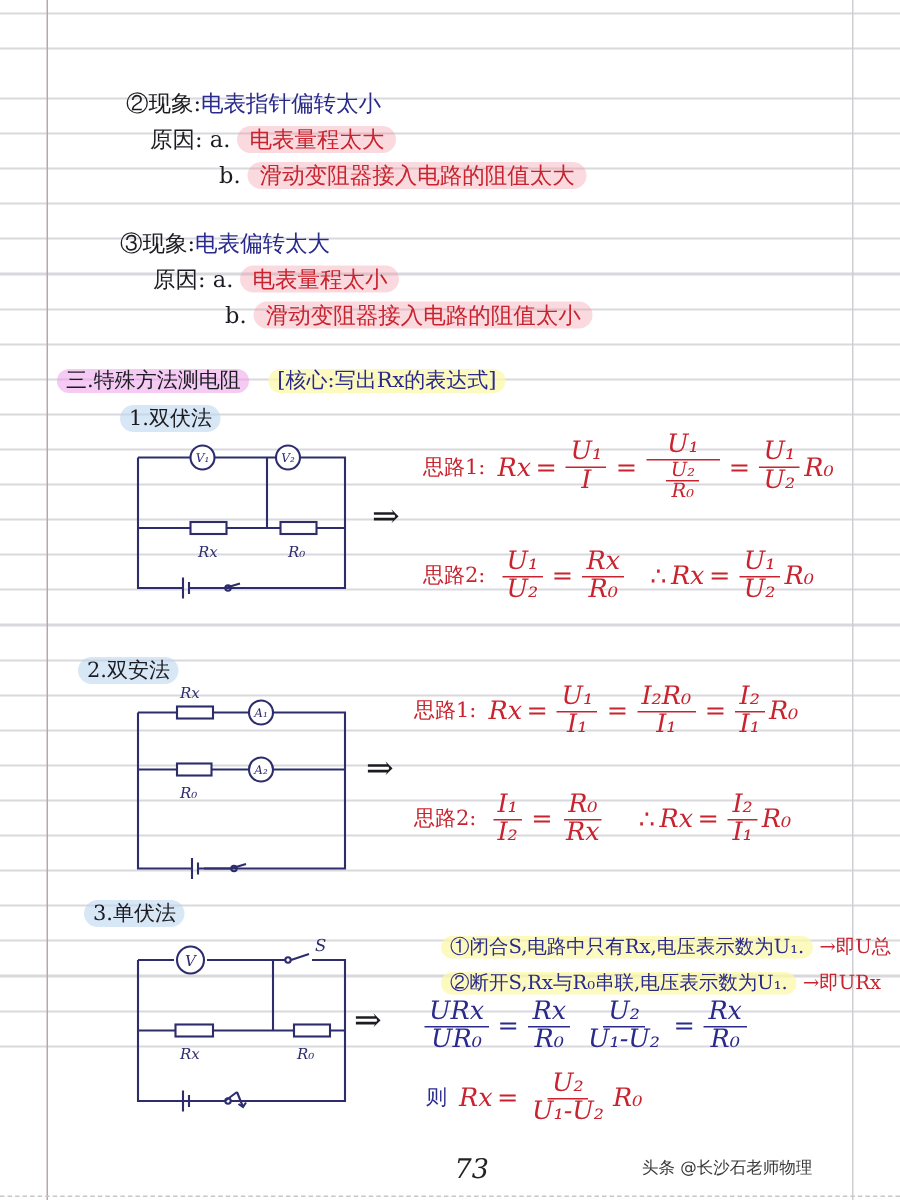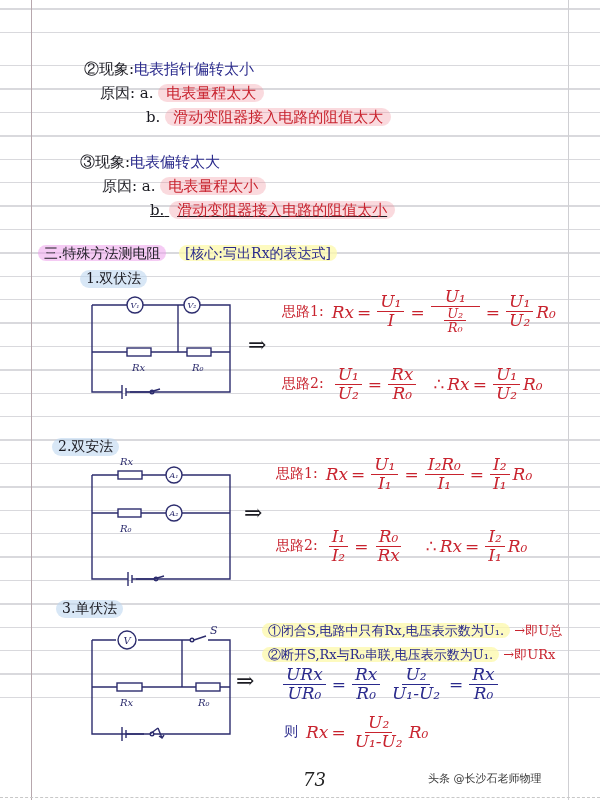--- a/index.html
+++ b/index.html
@@ -15,21 +15,21 @@
     background-position: 0 43px;
   }
   .margin-left { position: absolute; left: 31px; top: 0; width: 1px; height: 800px; background: #b7a7ad; }
   .margin-right { position: absolute; left: 568px; top: 0; width: 1px; height: 800px; background: #cfcfd3; }
   .abs { position: absolute; white-space: nowrap; }
   .ink-black { color: #1b1b22; }
   .ink-blue { color: #2a2a8c; }
   .ink-red { color: #c8232e; }
   .hl-pink { background: rgba(240, 150, 160, 0.35); border-radius: 12px; padding: 0 8px; }
   .hl-pink2 { background: rgba(236, 160, 235, 0.55); border-radius: 12px; padding: 0 6px; }
-  .hl-yellow { background: rgba(252, 248, 170, 0.75); border-radius: 10px; padding: 0 6px; }
+  .hl-yellow { background: rgba(252, 248, 170, 0.75); border-radius: 10px; padding: 0 6px; margin-left: 32px; }
   .hl-bluebox { background: rgba(190, 215, 240, 0.6); border-radius: 10px; padding: 0 6px; }
   .t15 { font-size: 15px; }
   .t14 { font-size: 14px; }
   .t13 { font-size: 13px; }
   .frac { display: inline-flex; flex-direction: column; align-items: center; vertical-align: middle; margin: 0 3px; line-height: 1.05; }
   .frac .num { border-bottom: 1.4px solid currentColor; padding: 0 3px; }
   .frac .den { padding: 0 3px; }
   .eq { display: flex; align-items: center; font-size: 17px; font-style: italic; }
   .eq .lbl { font-style: normal; font-size: 14px; margin-right: 8px; }
   .eq .op { margin: 0 3px; font-style: normal; }
@@ -60,21 +60,21 @@
   </div>
 
   <div class="abs t15 ink-black" style="left:80px; top:153px;">
     <span>③现象:</span><span class="ink-blue">电表偏转太大</span>
   </div>
   <div class="abs t15 ink-black" style="left:102px; top:177px;">
     <span>原因:</span>
     <span>a.</span>
     <span class="ink-red hl-pink">电表量程太小</span>
   </div>
-  <div class="abs t15 ink-black" style="left:150px; top:201px;text-decoration:underline;">
+  <div class="abs t15 ink-black" style="left:150px; top:201px;">
     <span>b.</span>
     <span class="ink-red hl-pink">滑动变阻器接入电路的阻值太小</span>
   </div>
 
   <div class="abs t14 ink-black" style="left:38px; top:245px;">
     <span class="hl-pink2">三.特殊方法测电阻</span>
     <span class="ink-blue hl-yellow" style="margin-left:8px;">[核心:写出Rx的表达式]</span>
   </div>
 
   <div class="abs t14 ink-black hl-bluebox" style="left:52px; top:270px;margin-left:28px;">1.双伏法</div>

